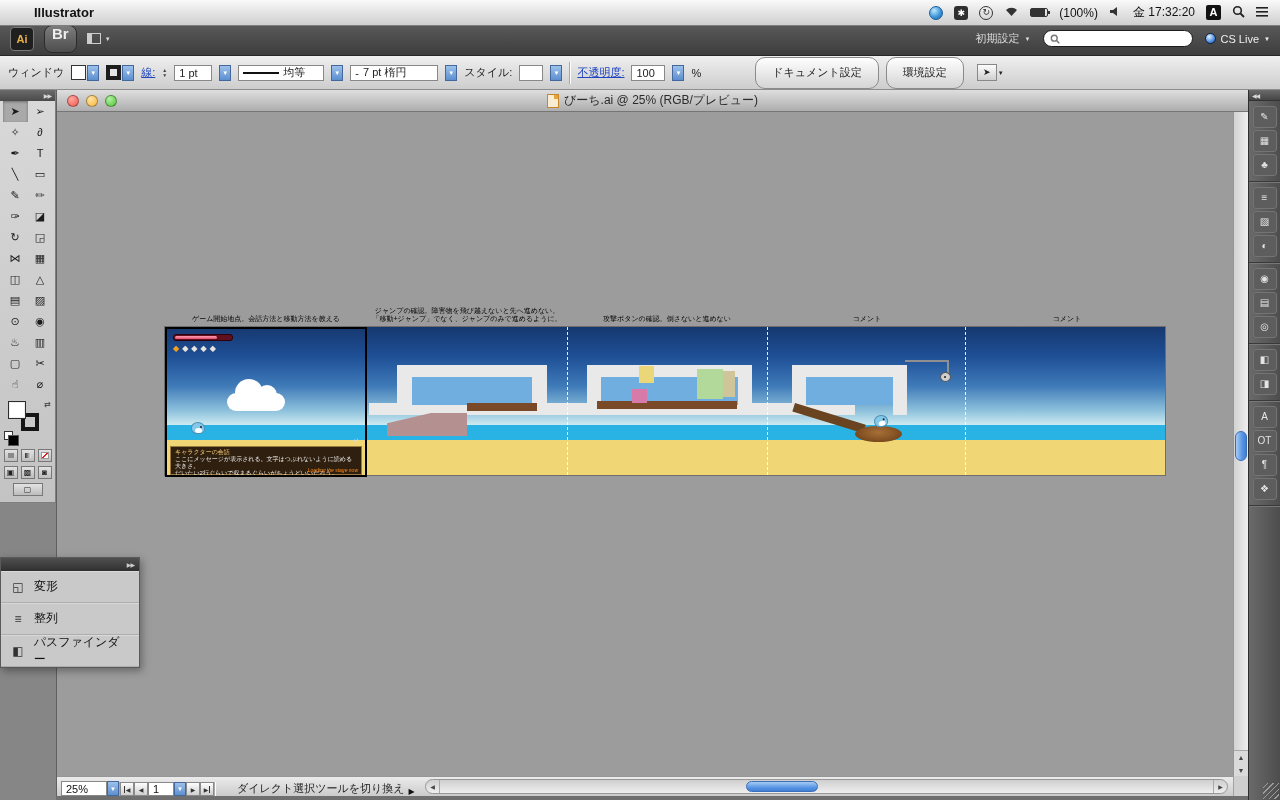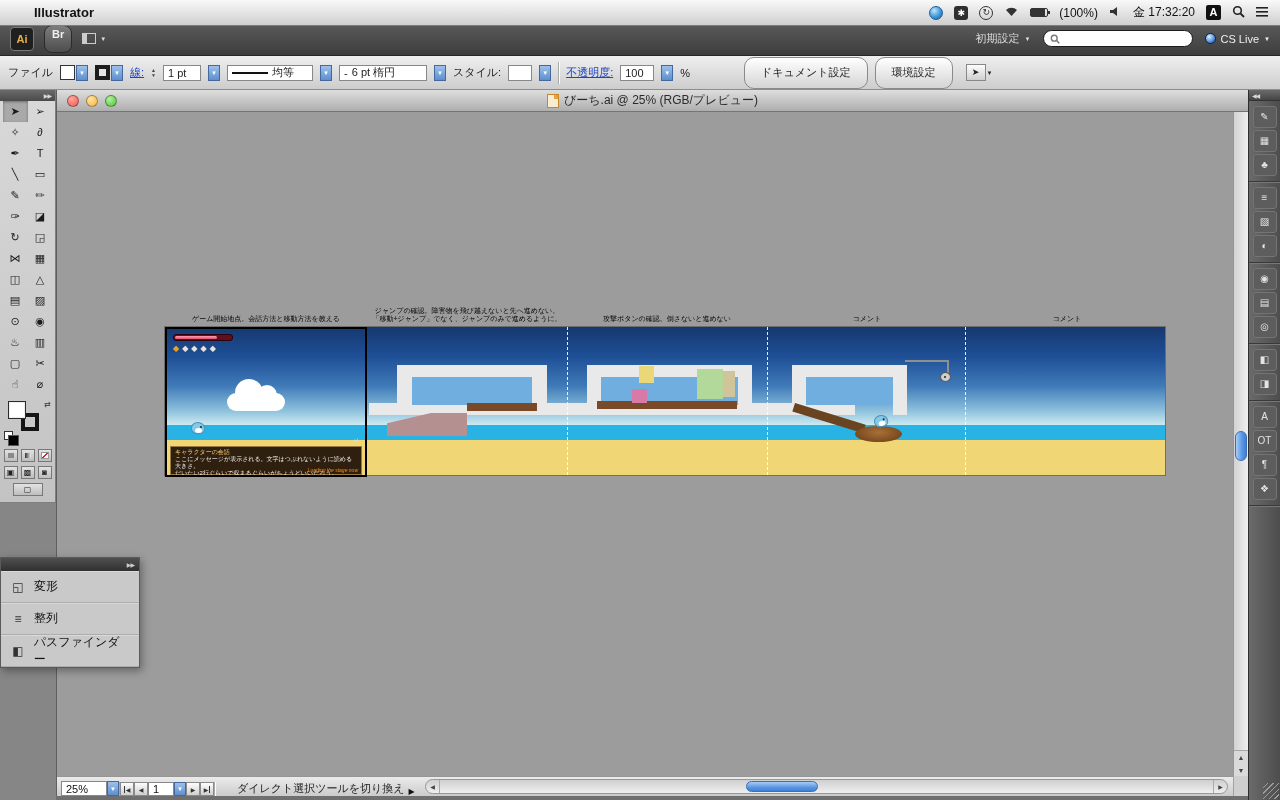--- a/index.html
+++ b/index.html
@@ -27,21 +27,21 @@
   .input-badge { width:15px; height:15px; background:#111; color:#fff; font-size:11px; font-weight:bold;
     text-align:center; line-height:15px; border-radius:2px; }
 
   
   .appbar { position:absolute; left:0; top:22px; width:1280px; height:34px;
     background:linear-gradient(#5c5c5c,#3d3d3d); border-bottom:1px solid #262626;
     display:flex; align-items:center; padding:0 10px; gap:10px; z-index:55; }
   .ai-logo { width:24px; height:24px; background:#1f1f1f; border:1px solid #7a7a7a; border-radius:4px;
     color:#e8b04a; font-size:11px; font-weight:bold; text-align:center; line-height:22px; }
   .br-btn { height:28px; padding:0 7px; background:linear-gradient(#7d7d7d,#4d4d4d); border:1px solid #2b2b2b;
-    border-radius:8px; color:#eee; font-size:11px; font-weight:bold; line-height:16px; }
+    border-radius:8px; color:#eee; font-size:15px; font-weight:bold; line-height:16px; }
   .layout-btn { display:flex; align-items:center; gap:4px; color:#ddd; }
   .layout-ic { width:14px; height:11px; border:1px solid #ccc; background:linear-gradient(90deg,#ccc 4px,transparent 4px); }
   .dd { font-size:6px; line-height:1; }
   .ab-right { margin-left:auto; display:flex; align-items:center; gap:12px; }
   .workspace-btn { color:#ddd; font-size:11px; display:flex; gap:5px; align-items:center; }
   .search-box { width:150px; height:17px; background:#fff; border-radius:9px; border:1px solid #1c1c1c;
     display:flex; align-items:center; padding:0 6px; gap:4px; }
   .search-input { border:none; outline:none; width:120px; height:13px; font-size:10px; background:transparent; }
   .cslive { display:flex; align-items:center; gap:5px; color:#eee; font-size:11px; }
   .orb { width:11px; height:11px; border-radius:50%; border:1px solid #10243f;
@@ -257,21 +257,21 @@
     </span>
     <span class="cslive">
       <span class="orb"></span>
       <span>CS Live</span>
       <span class="dd">▼</span>
     </span>
   </div>
 </div>
 
 <div class="controlbar">
-  <span>ファイル</span>
+  <span>ウィンドウ</span>
   <span style="display:flex;align-items:center;gap:1px;">
     <span class="swatch-fill"></span>
     <span class="dd-btn">▼</span>
   </span>
   <span style="display:flex;align-items:center;gap:1px;">
     <span class="swatch-stroke"></span>
     <span class="dd-btn">▼</span>
   </span>
   <span class="link">線:</span>
   <span class="stepper">
@@ -280,21 +280,21 @@
   </span>
   <span class="field" style="width:38px;">1 pt</span>
   <span class="dd-btn">▼</span>
   <span class="field" style="width:86px;">
     <span class="brush-line"></span>
     <span>均等</span>
   </span>
   <span class="dd-btn">▼</span>
   <span class="field" style="width:88px;">
     <span>-</span>
-    <span>6 pt 楕円</span>
+    <span>7 pt 楕円</span>
   </span>
   <span class="dd-btn">▼</span>
   <span>スタイル:</span>
   <span class="field" style="width:24px;"></span>
   <span class="dd-btn">▼</span>
   <span class="vsep"></span>
   <span class="link">不透明度:</span>
   <span class="field" style="width:34px;">100</span>
   <span class="dd-btn">▼</span>
   <span>%</span>

